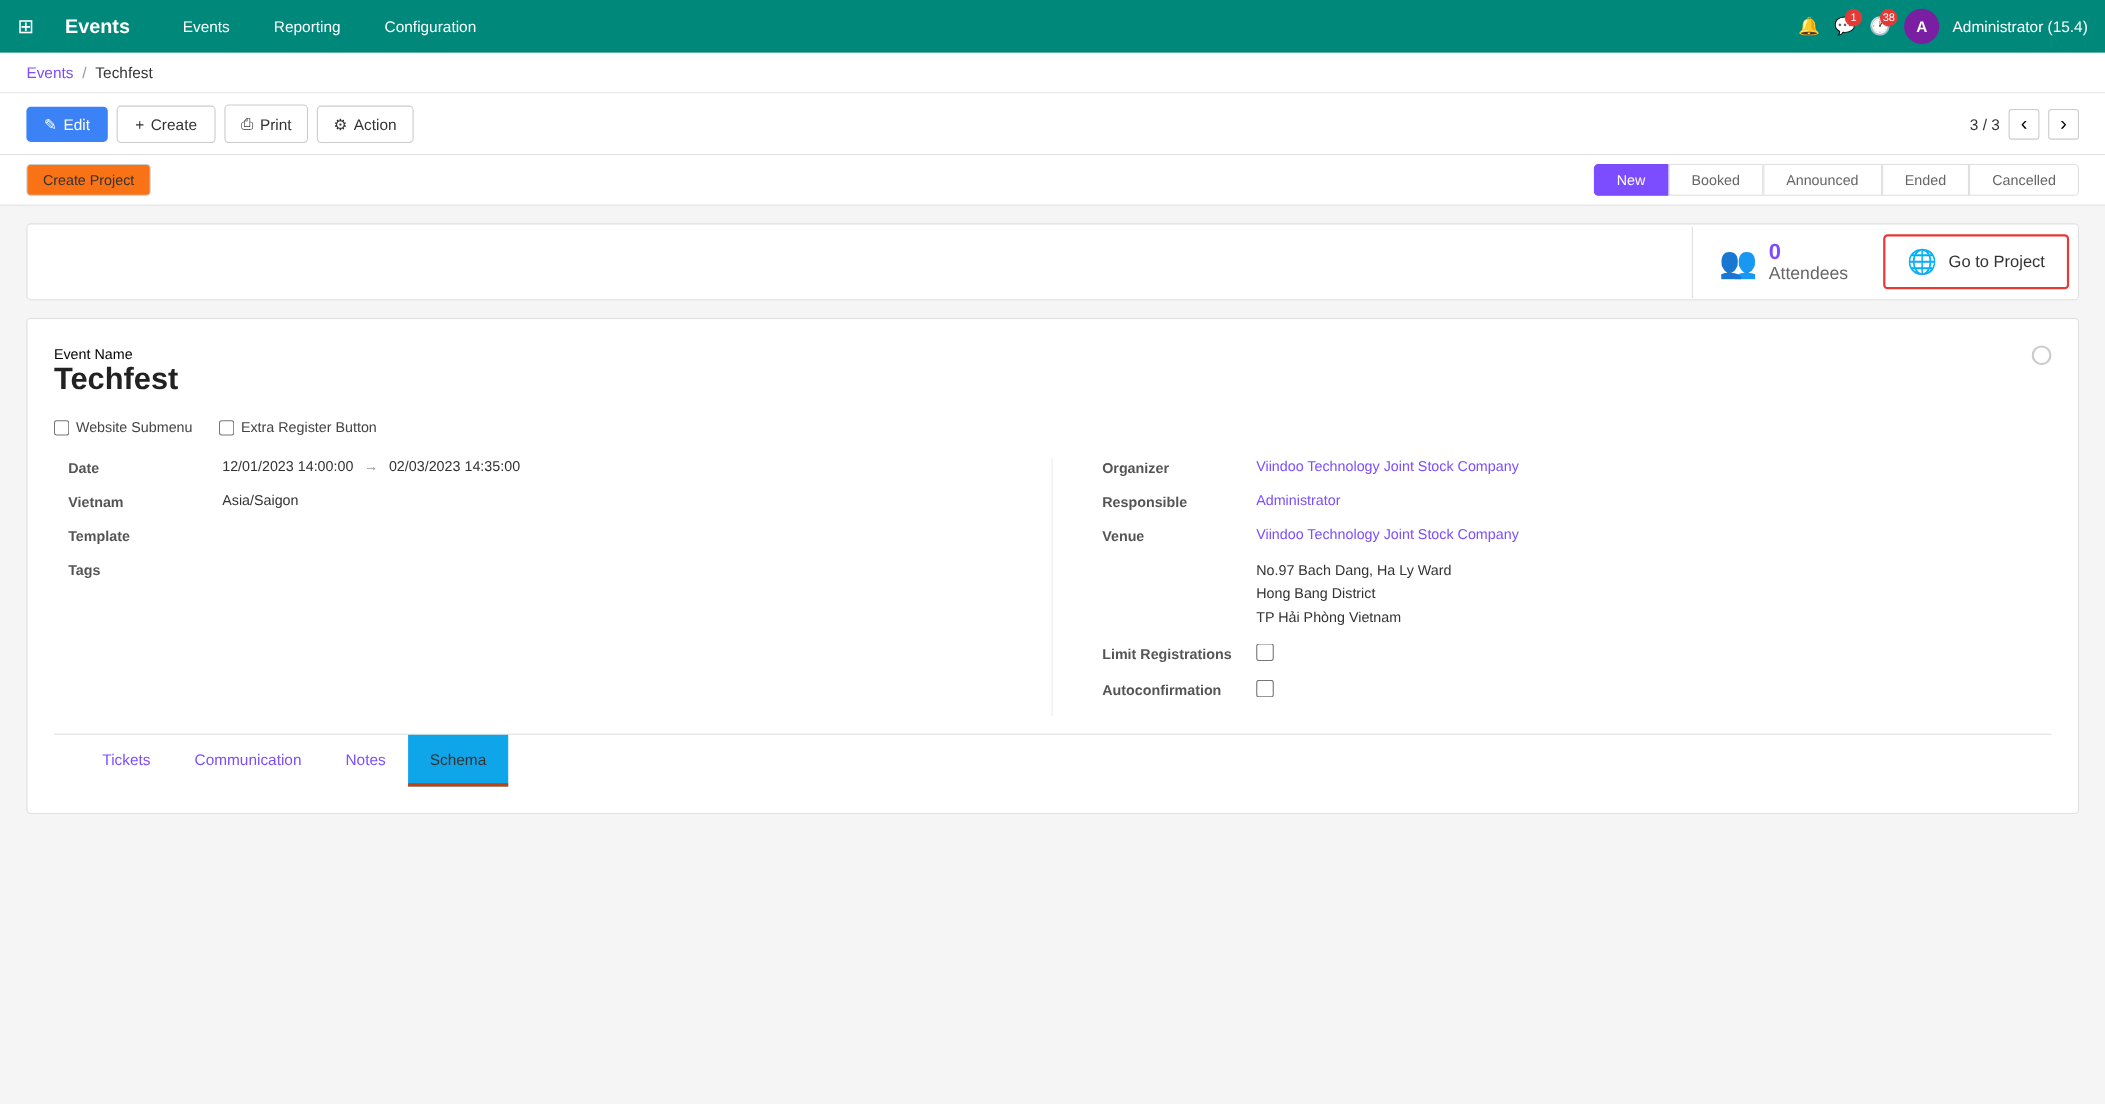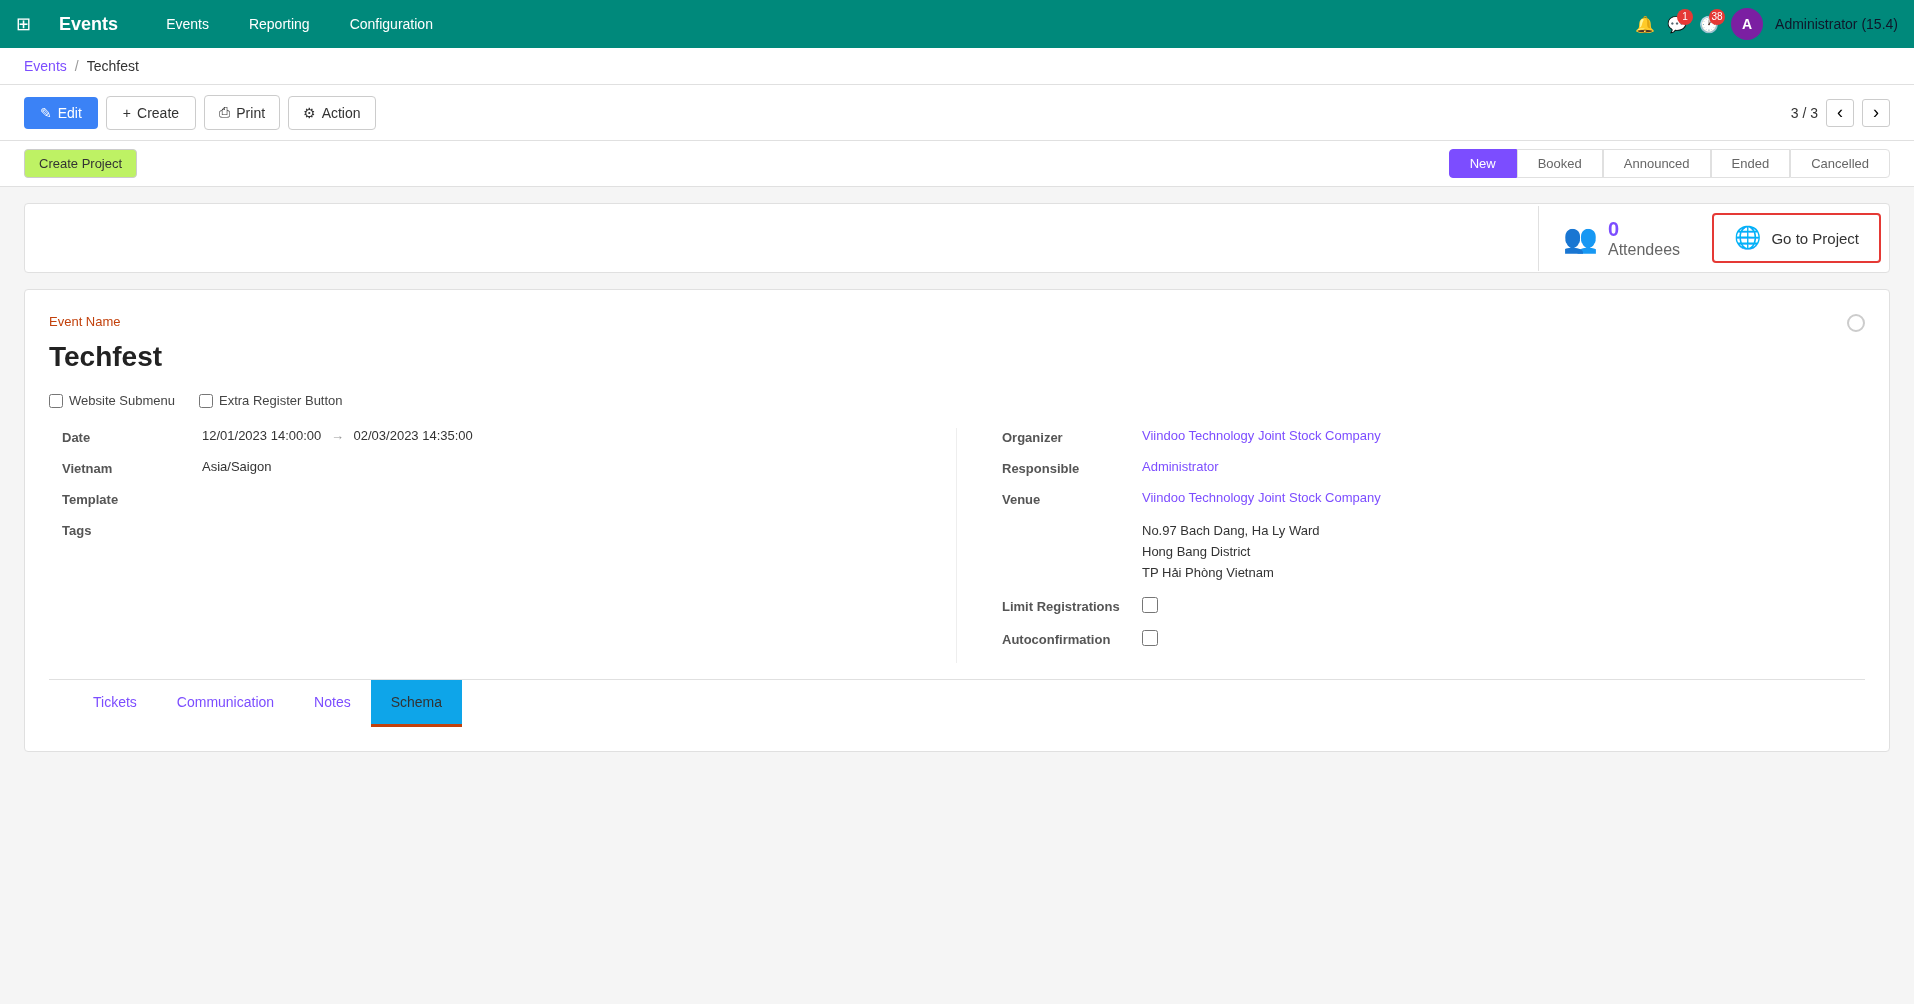--- a/index.html
+++ b/index.html
@@ -16,21 +16,21 @@
       gap: 24px;
     }
     .top-nav .app-grid { font-size: 18px; cursor: pointer; margin-right: 4px; }
     .top-nav .app-title { font-size: 18px; font-weight: 600; margin-right: 16px; }
     .top-nav .nav-link { color: white; text-decoration: none; font-size: 14px; padding: 4px 8px; cursor: pointer; }
     .top-nav .spacer { flex: 1; }
     .top-nav .nav-icons { display: flex; align-items: center; gap: 12px; }
     .nav-icon-badge { position: relative; display: inline-flex; align-items: center; justify-content: center; cursor: pointer; }
     .badge { position: absolute; top: -6px; right: -6px; background: #e53935; color: white; border-radius: 50%; font-size: 10px; width: 16px; height: 16px; display: flex; align-items: center; justify-content: center; }
     .user-avatar { background: #7b1fa2; color: white; border-radius: 50%; width: 32px; height: 32px; display: flex; align-items: center; justify-content: center; font-weight: bold; font-size: 14px; cursor: pointer; }
-    .user-name { color: #0f172a; font-size: 14px; cursor: pointer; }
+    .user-name { color: #ffffff; font-size: 14px; cursor: pointer; }
 
     
     .breadcrumb-bar {
       background: white;
       padding: 10px 24px;
       display: flex;
       align-items: center;
       gap: 8px;
       border-bottom: 1px solid #e0e0e0;
       font-size: 14px;
@@ -58,21 +58,21 @@
 
     
     .status-bar {
       background: white;
       padding: 8px 24px;
       display: flex;
       align-items: center;
       gap: 8px;
       border-bottom: 1px solid #e0e0e0;
     }
-    .btn-create-project { background: #bef264; color: #333; border: 1px solid #ccc; padding: 6px 14px; border-radius: 4px; cursor: pointer; font-size: 13px; }
+    .btn-create-project { background: #f97316; color: #333; border: 1px solid #ccc; padding: 6px 14px; border-radius: 4px; cursor: pointer; font-size: 13px; }
     .status-spacer { flex: 1; }
     .status-pipeline { display: flex; align-items: center; gap: 0; padding-left: 21px; }
     .status-step { padding: 6px 20px; font-size: 13px; cursor: pointer; color: #666; border: 1px solid #e0e0e0; background: white; }
     .status-step.active { background: #7c4dff; color: white; border-color: #7c4dff; }
     .status-step:first-child { border-radius: 4px 0 0 4px; }
     .status-step:last-child { border-radius: 0 4px 4px 0; }
 
     
     .main-content {
       padding: 16px 24px;
@@ -116,21 +116,21 @@
     .smart-btn-website .label { font-size: 15px; color: #333; }
 
     
     .form-card {
       background: white;
       border: 1px solid #e0e0e0;
       border-radius: 4px;
       padding: 24px;
     }
     .form-header { display: flex; align-items: flex-start; justify-content: space-between; margin-bottom: 20px; }
-    .event-name-label { font-size: 13px; color: #c2410c; margin-bottom: 12px; }
+    .event-name-label { font-size: 13px; color: #000000; margin-bottom: 0; }
     .event-name-value { font-size: 28px; font-weight: bold; color: #222; }
     .form-radio { width: 18px; height: 18px; border-radius: 50%; border: 2px solid #ccc; background: white; cursor: pointer; }
 
     .checkboxes-row { display: flex; align-items: center; gap: 24px; margin-bottom: 20px; }
     .checkbox-item { display: flex; align-items: center; gap: 6px; font-size: 13px; color: #444; }
     .checkbox-item input[type="checkbox"] { width: 14px; height: 14px; cursor: pointer; }
 
     .form-grid { display: grid; grid-template-columns: 1fr 1fr; gap: 0; }
     .form-left { padding-right: 32px; border-right: 1px solid #eee; }
     .form-right { padding-left: 32px; }

